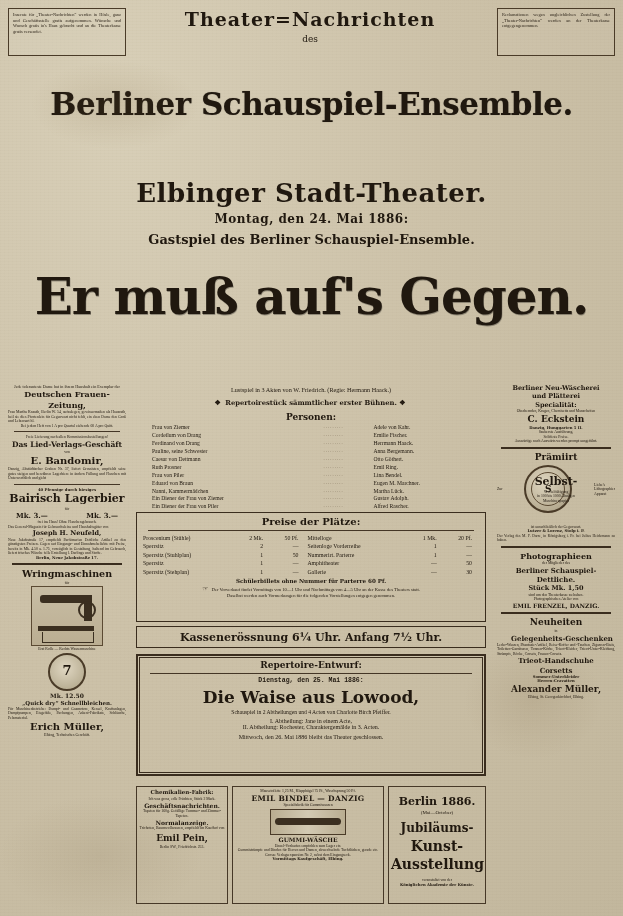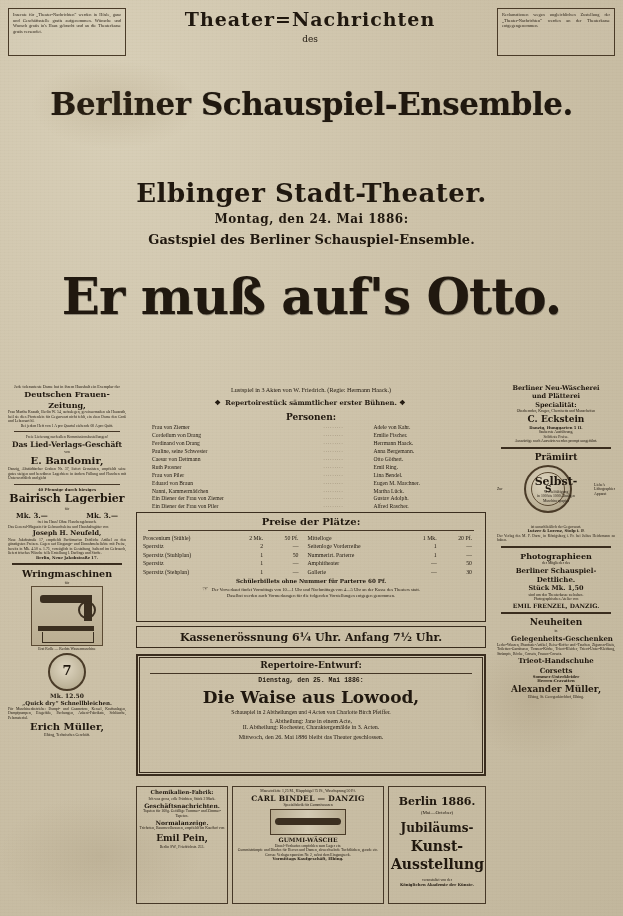--- a/index.html
+++ b/index.html
@@ -237,21 +237,21 @@
   <div class="blk ctr title-theater" style="left:150px; top:8px; width:320px;">Theater=Nachrichten</div>
   <div class="blk ctr" style="left:150px; top:34px; width:320px; font-size:9px; font-family:'DejaVu Serif',serif;">des</div>
   <div class="blk ctr title-main" style="left:8px; top:86px; width:607px;">Berliner Schauspiel-Ensemble.</div>
 
   <div class="blk ctr hl-small" style="left:8px; top:178px; width:607px; font-size:26px;">Elbinger Stadt-Theater.</div>
 
   <div class="blk ctr hl-small" style="left:8px; top:212px; width:607px; font-size:12px;">Montag, den 24. Mai 1886:</div>
 
   <div class="blk ctr gothic" style="left:8px; top:232px; width:607px; font-size:13px;">Gastspiel des Berliner Schauspiel-Ensemble.</div>
 
-  <div class="blk ctr playtitle" style="left:8px; top:272px; width:607px;">Er muß auf's Otto.</div>
+  <div class="blk ctr playtitle" style="left:8px; top:272px; width:607px;">Er muß auf's Gegen.</div>
 
   <div class="blk ctr" style="left:136px; top:386px; width:350px; font-size:6.2px;">Lustspiel in 3 Akten von W. Friedrich.  (Regie: Hermann Haack.)</div>
   <div class="blk ctr" style="left:136px; top:398px; width:350px; font-size:6.8px; font-family:'DejaVu Serif',serif; font-weight:bold;">
     <span class="orn">❖</span>
     <span>Repertoirestück sämmtlicher erster Bühnen.</span>
     <span class="orn">❖</span>
   </div>
 
   <div class="blk ctr gothic" style="left:136px; top:412px; width:350px; font-size:9px;">Personen:</div>
 
@@ -518,21 +518,21 @@
     <div style="font-family:'DejaVu Serif',serif; font-weight:bold; font-size:6px;">Geschäftsnachrichten.</div>
     <div class="mini">Tapeten für 160g. Gefällige Tummer- und Zimmer-Tapeten.</div>
     <div style="font-family:'DejaVu Serif',serif; font-weight:bold; font-size:6px;">Normalanzeige.</div>
     <div class="mini">Trichoten, Baumwollwaaren, empfiehlt im Kaufhof von</div>
     <div style="font-family:'DejaVu Serif',serif; font-weight:bold; font-size:9px; margin-top:2px;">Emil Pein,</div>
     <div class="mini">Berlin SW., Friedrichstr. 253.</div>
   </div>
 
   <div class="blk ad" style="left:232px; top:786px; width:152px; height:118px;">
     <div class="mini">Mausetoilette 1,25 M., Klappbügel 75 Pf., Waschsprung 50 Pf.</div>
-    <div style="font-family:'DejaVu Serif',serif; font-weight:bold; font-size:7.5px; letter-spacing:.3px;">CARL BINDEL — DANZIG</div>
+    <div style="font-family:'DejaVu Serif',serif; font-weight:bold; font-size:7.5px; letter-spacing:.3px;">EMIL BINDEL — DANZIG</div>
     <div class="mini">Spezialfabrik für Gummiwaaren</div>
     <div class="tube"></div>
     <div style="font-family:'DejaVu Serif',serif; font-weight:bold; font-size:6px;">GUMMI-WÄSCHE</div>
     <div class="mini">Einzel-Vorlaufen empfohlen zum Lager etc.</div>
     <div class="mini">Gummistrümpfe und Binden für Herren und Damen, abwechselnde Tuchflächen, gerade etc.</div>
     <div class="mini">Grosse Verlagsexpansion Nr. 2, nebst dem Eingangseck.</div>
     <div class="mini" style="font-family:'DejaVu Serif',serif; font-weight:bold;">Vormittags Kaufgeschäft, Elbing.</div>
   </div>
 
   <div class="blk ad" style="left:388px; top:786px; width:98px; height:118px; padding-top:8px;">

